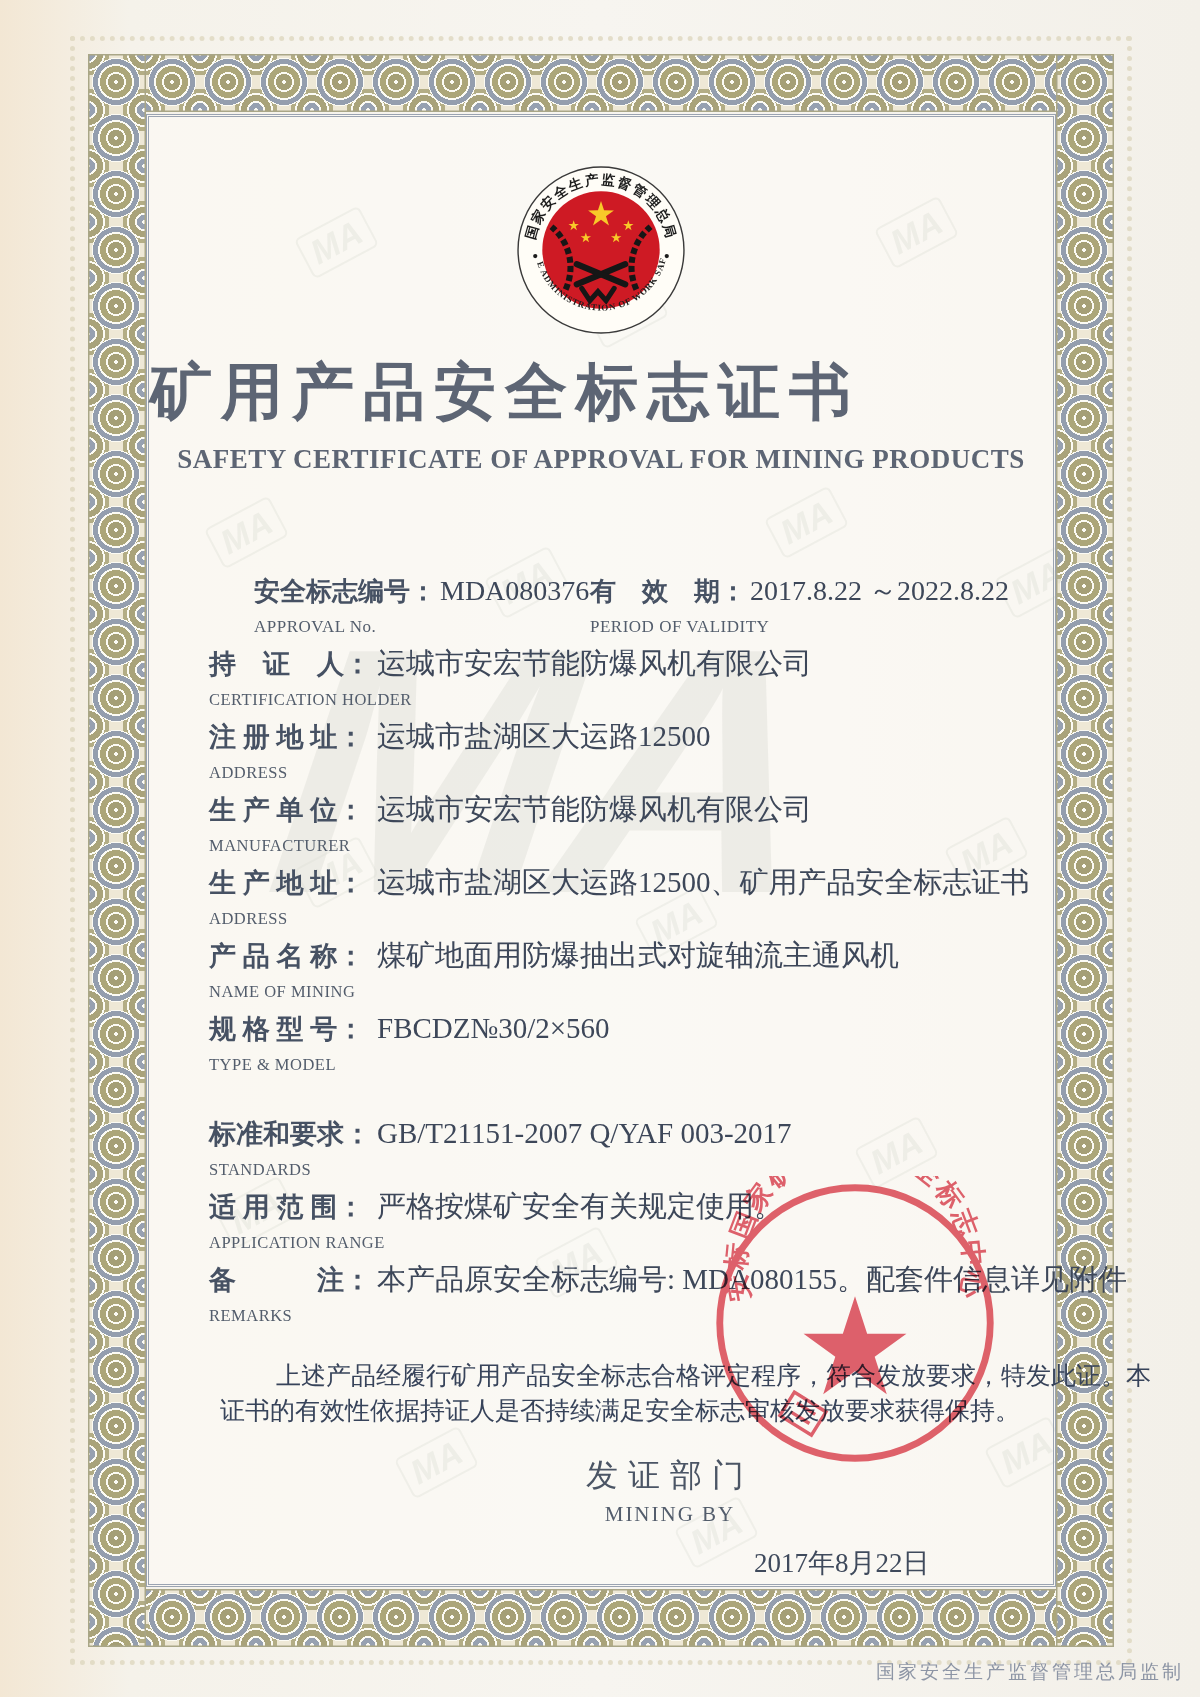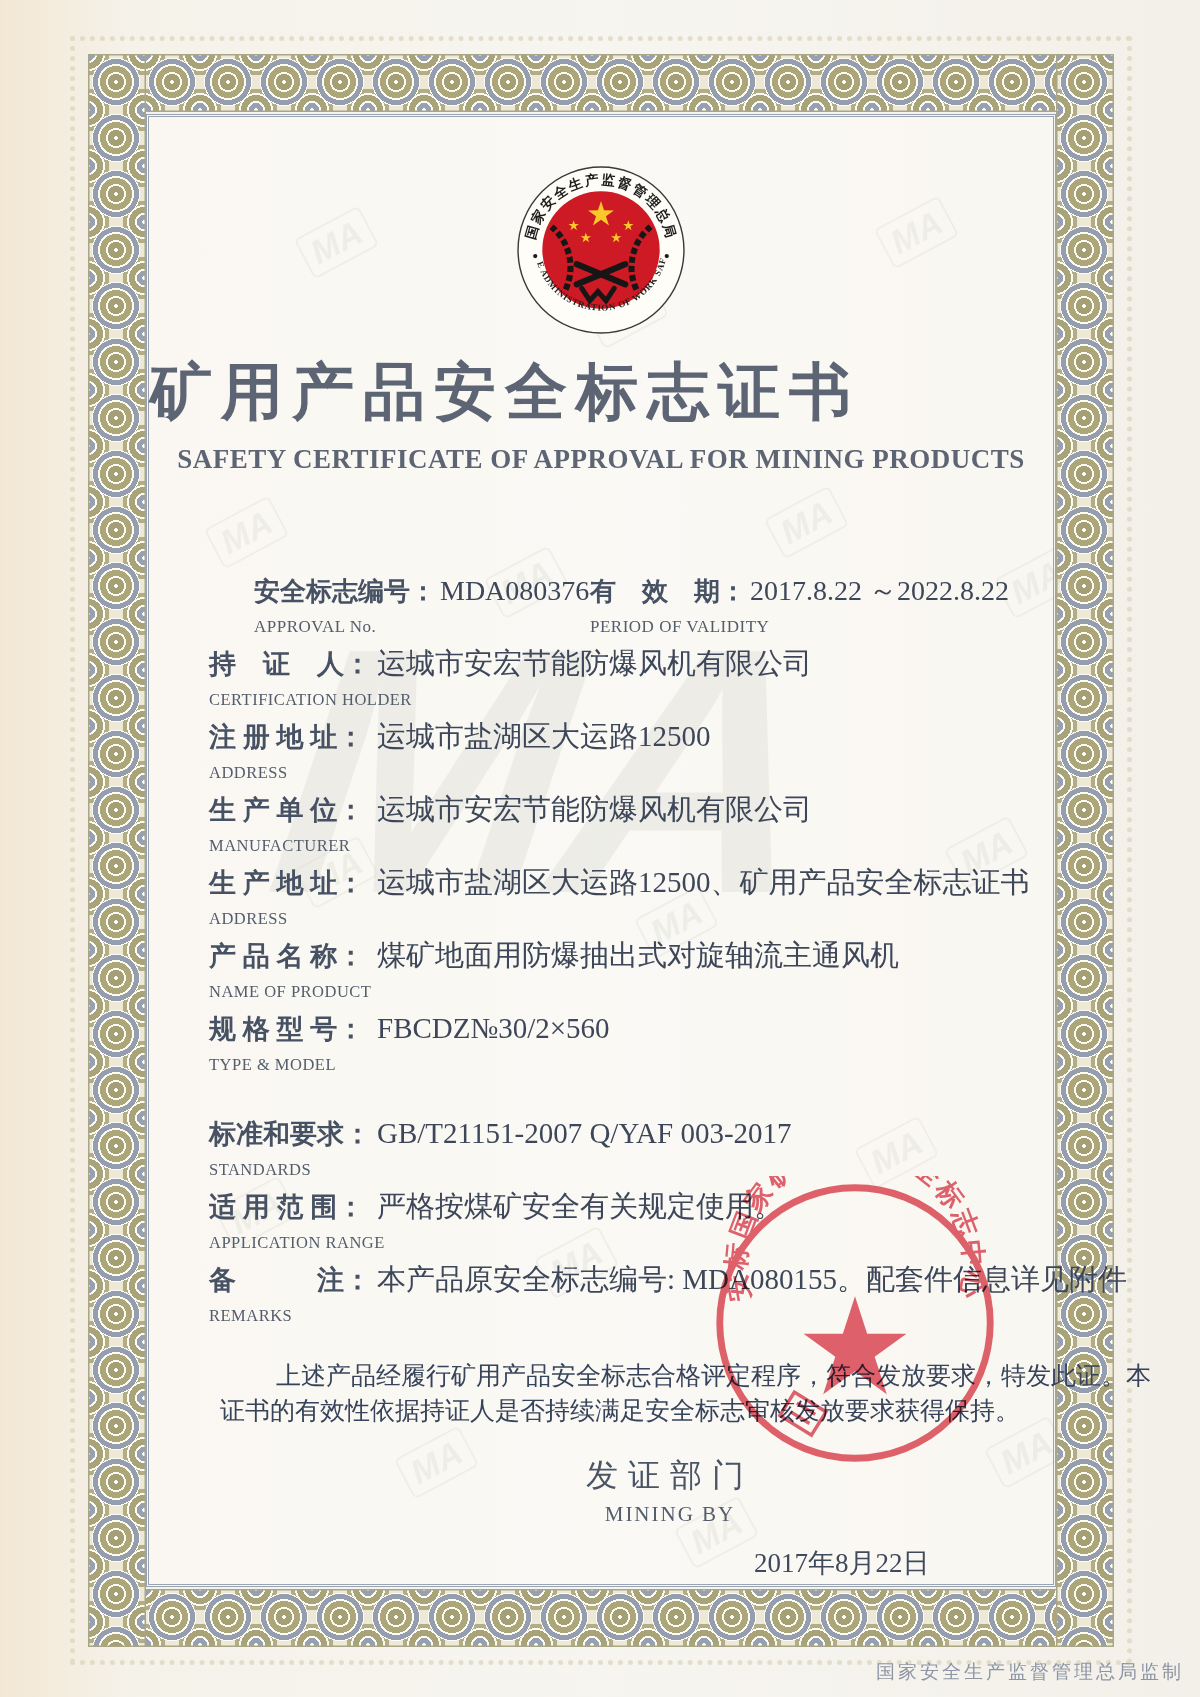--- a/index.html
+++ b/index.html
@@ -209,21 +209,21 @@
         <div class="f-line">
           <span class="f-zh">生 产 地 址：</span><span class="f-val">运城市盐湖区大运路12500、矿用产品安全标志证书</span>
         </div>
         <div class="f-en">ADDRESS</div>
       </div>
 
       <div class="field">
         <div class="f-line">
           <span class="f-zh">产 品 名 称：</span><span class="f-val">煤矿地面用防爆抽出式对旋轴流主通风机</span>
         </div>
-        <div class="f-en">NAME OF PRODUCT</div>
+        <div class="f-en">NAME OF MINING</div>
       </div>
 
       <div class="field">
         <div class="f-line">
           <span class="f-zh">规 格 型 号：</span><span class="f-val">FBCDZ№30/2×560</span>
         </div>
         <div class="f-en">TYPE &amp; MODEL</div>
       </div>
 
       <div class="field gap-before">

